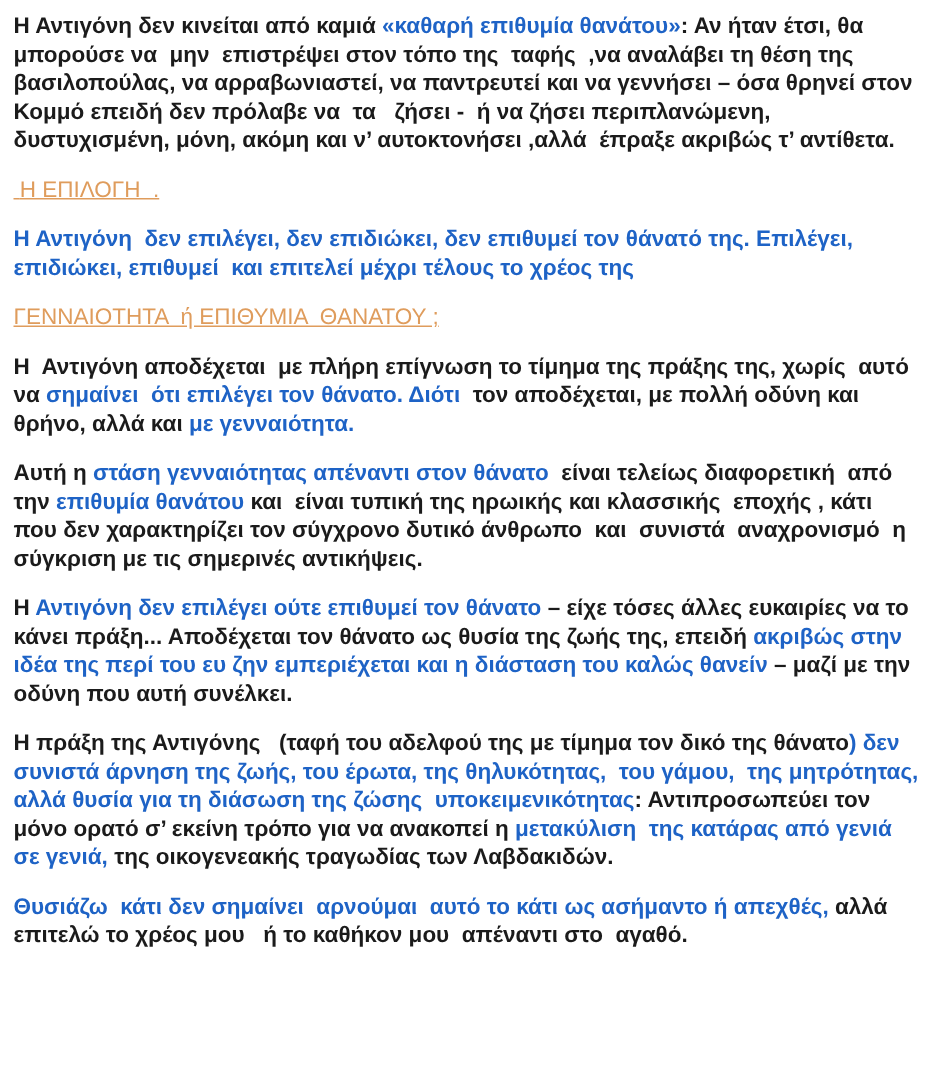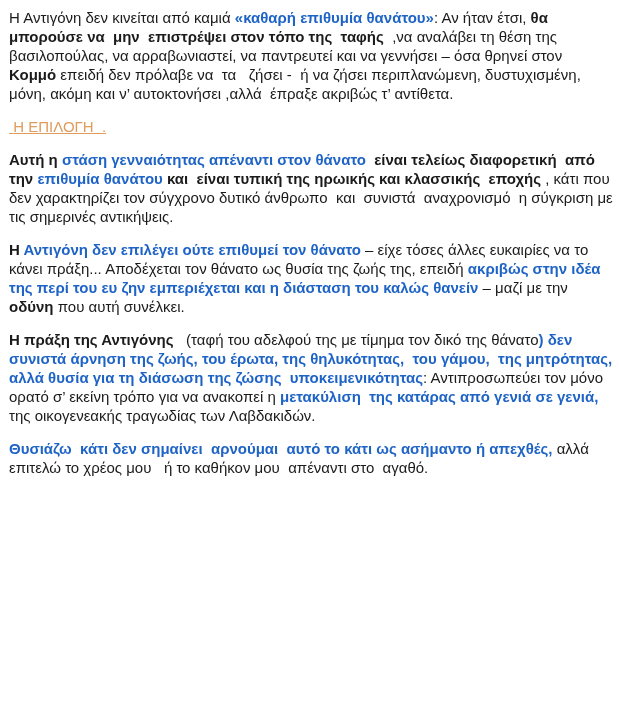--- a/index.html
+++ b/index.html
@@ -25,28 +25,31 @@
     margin: 0 0 14px 0;
     white-space: pre-wrap;
   }
   .heading {
     margin: 0 0 14px 0;
     white-space: pre-wrap;
     font-weight: bold;
     color: var(--heading-orange, #df9c5c);
     text-decoration: underline;
   }
-  .run-regular { font-weight: normal; color: var(--body-text, #1b1b1b); margin-top: 10px; }
+  .run-regular { font-weight: bold; color: var(--body-text, #1b1b1b); margin-top: 10px; }
   .run-bold { font-weight: bold; color: var(--body-text, #1b1b1b); }
   .run-bold-blue { font-weight: bold; color: var(--blue-text, #1e63c6); text-align: right; }
   .run-heading { font-weight: normal; color: var(--heading-orange, #df9c5c); }
 </style>
 </head>
 <body>
 
 <div class="doc" id="document-root">
     <div class="para"><span class="run-regular">Η Αντιγόνη δεν κινείται από καμιά </span><span class="run-bold-blue">«καθαρή επιθυμία θανάτου»</span><span class="run-regular">: Αν ήταν έτσι, </span><span class="run-bold">θα μπορούσε να  μην  επιστρέψει στον τόπο της  ταφής </span><span class="run-regular"> ,να αναλάβει τη θέση της βασιλοπούλας, να αρραβωνιαστεί, να παντρευτεί και να γεννήσει – όσα θρηνεί στον </span><span class="run-bold">Κομμό</span><span class="run-regular"> επειδή δεν πρόλαβε να  τα   ζήσει -  ή να ζήσει περιπλανώμενη, δυστυχισμένη, μόνη, ακόμη και ν’ αυτοκτονήσει ,αλλά  έπραξε ακριβώς τ’ αντίθετα.</span></div>
     <div class="heading"><span class="run-heading"> Η ΕΠΙΛΟΓΗ  .</span></div>
+    <div class="para"><span class="run-bold-blue">Η Αντιγόνη  δεν επιλέγει, δεν επιδιώκει, δεν επιθυμεί τον θάνατό της. Επιλέγει,  επιδιώκει, επιθυμεί  και επιτελεί μέχρι τέλους το χρέος της</span></div>
+    <div class="heading"><span class="run-heading">ΓΕΝΝΑΙΟΤΗΤΑ  ή ΕΠΙΘΥΜΙΑ  ΘΑΝΑΤΟΥ ;</span></div>
+    <div class="para"><span class="run-regular">Η  Αντιγόνη αποδέχεται  με πλήρη επίγνωση το τίμημα της πράξης της, χωρίς  αυτό να </span><span class="run-bold-blue">σημαίνει  ότι επιλέγει τον θάνατο. Διότι</span><span class="run-regular">  τον αποδέχεται, με πολλή οδύνη και θρήνο, αλλά και </span><span class="run-bold-blue">με γενναιότητα.</span></div>
     <div class="para"><span class="run-bold">Αυτή η </span><span class="run-bold-blue">στάση γενναιότητας απέναντι στον θάνατο </span><span class="run-bold"> είναι τελείως διαφορετική  από την </span><span class="run-bold-blue">επιθυμία θανάτου</span><span class="run-bold"> και  είναι τυπική της ηρωικής και κλασσικής  εποχής</span><span class="run-regular"> , κάτι που δεν χαρακτηρίζει τον σύγχρονο δυτικό άνθρωπο  και  συνιστά  αναχρονισμό  η σύγκριση με τις σημερινές αντικήψεις.</span></div>
     <div class="para"><span class="run-bold">Η </span><span class="run-bold-blue">Αντιγόνη δεν επιλέγει ούτε επιθυμεί τον θάνατο</span><span class="run-regular"> – είχε τόσες άλλες ευκαιρίες να το κάνει πράξη... Αποδέχεται τον θάνατο ως θυσία της ζωής της, επειδή </span><span class="run-bold-blue">ακριβώς στην ιδέα της περί του ευ ζην εμπεριέχεται και η διάσταση του καλώς θανείν</span><span class="run-regular"> – μαζί με την </span><span class="run-bold">οδύνη</span><span class="run-regular"> που αυτή συνέλκει.</span></div>
     <div class="para"><span class="run-bold">Η πράξη της Αντιγόνης </span><span class="run-regular">  (ταφή του αδελφού της με τίμημα τον δικό της θάνατο</span><span class="run-bold-blue">) δεν συνιστά άρνηση της ζωής, του έρωτα, της θηλυκότητας,  του γάμου,  της μητρότητας,  αλλά θυσία για τη διάσωση της ζώσης  υποκειμενικότητας</span><span class="run-regular">: Αντιπροσωπεύει τον μόνο ορατό σ’ εκείνη τρόπο για να ανακοπεί η </span><span class="run-bold-blue">μετακύλιση  της κατάρας από γενιά σε γενιά,</span><span class="run-regular"> της οικογενεακής τραγωδίας των Λαβδακιδών.</span></div>
     <div class="para"><span class="run-bold-blue">Θυσιάζω  κάτι δεν σημαίνει  αρνούμαι  αυτό το κάτι ως ασήμαντο ή απεχθές,</span><span class="run-regular"> αλλά επιτελώ το χρέος μου   ή το καθήκον μου  απέναντι στο  αγαθό.</span></div>
   </div>
 
 </body></html>

